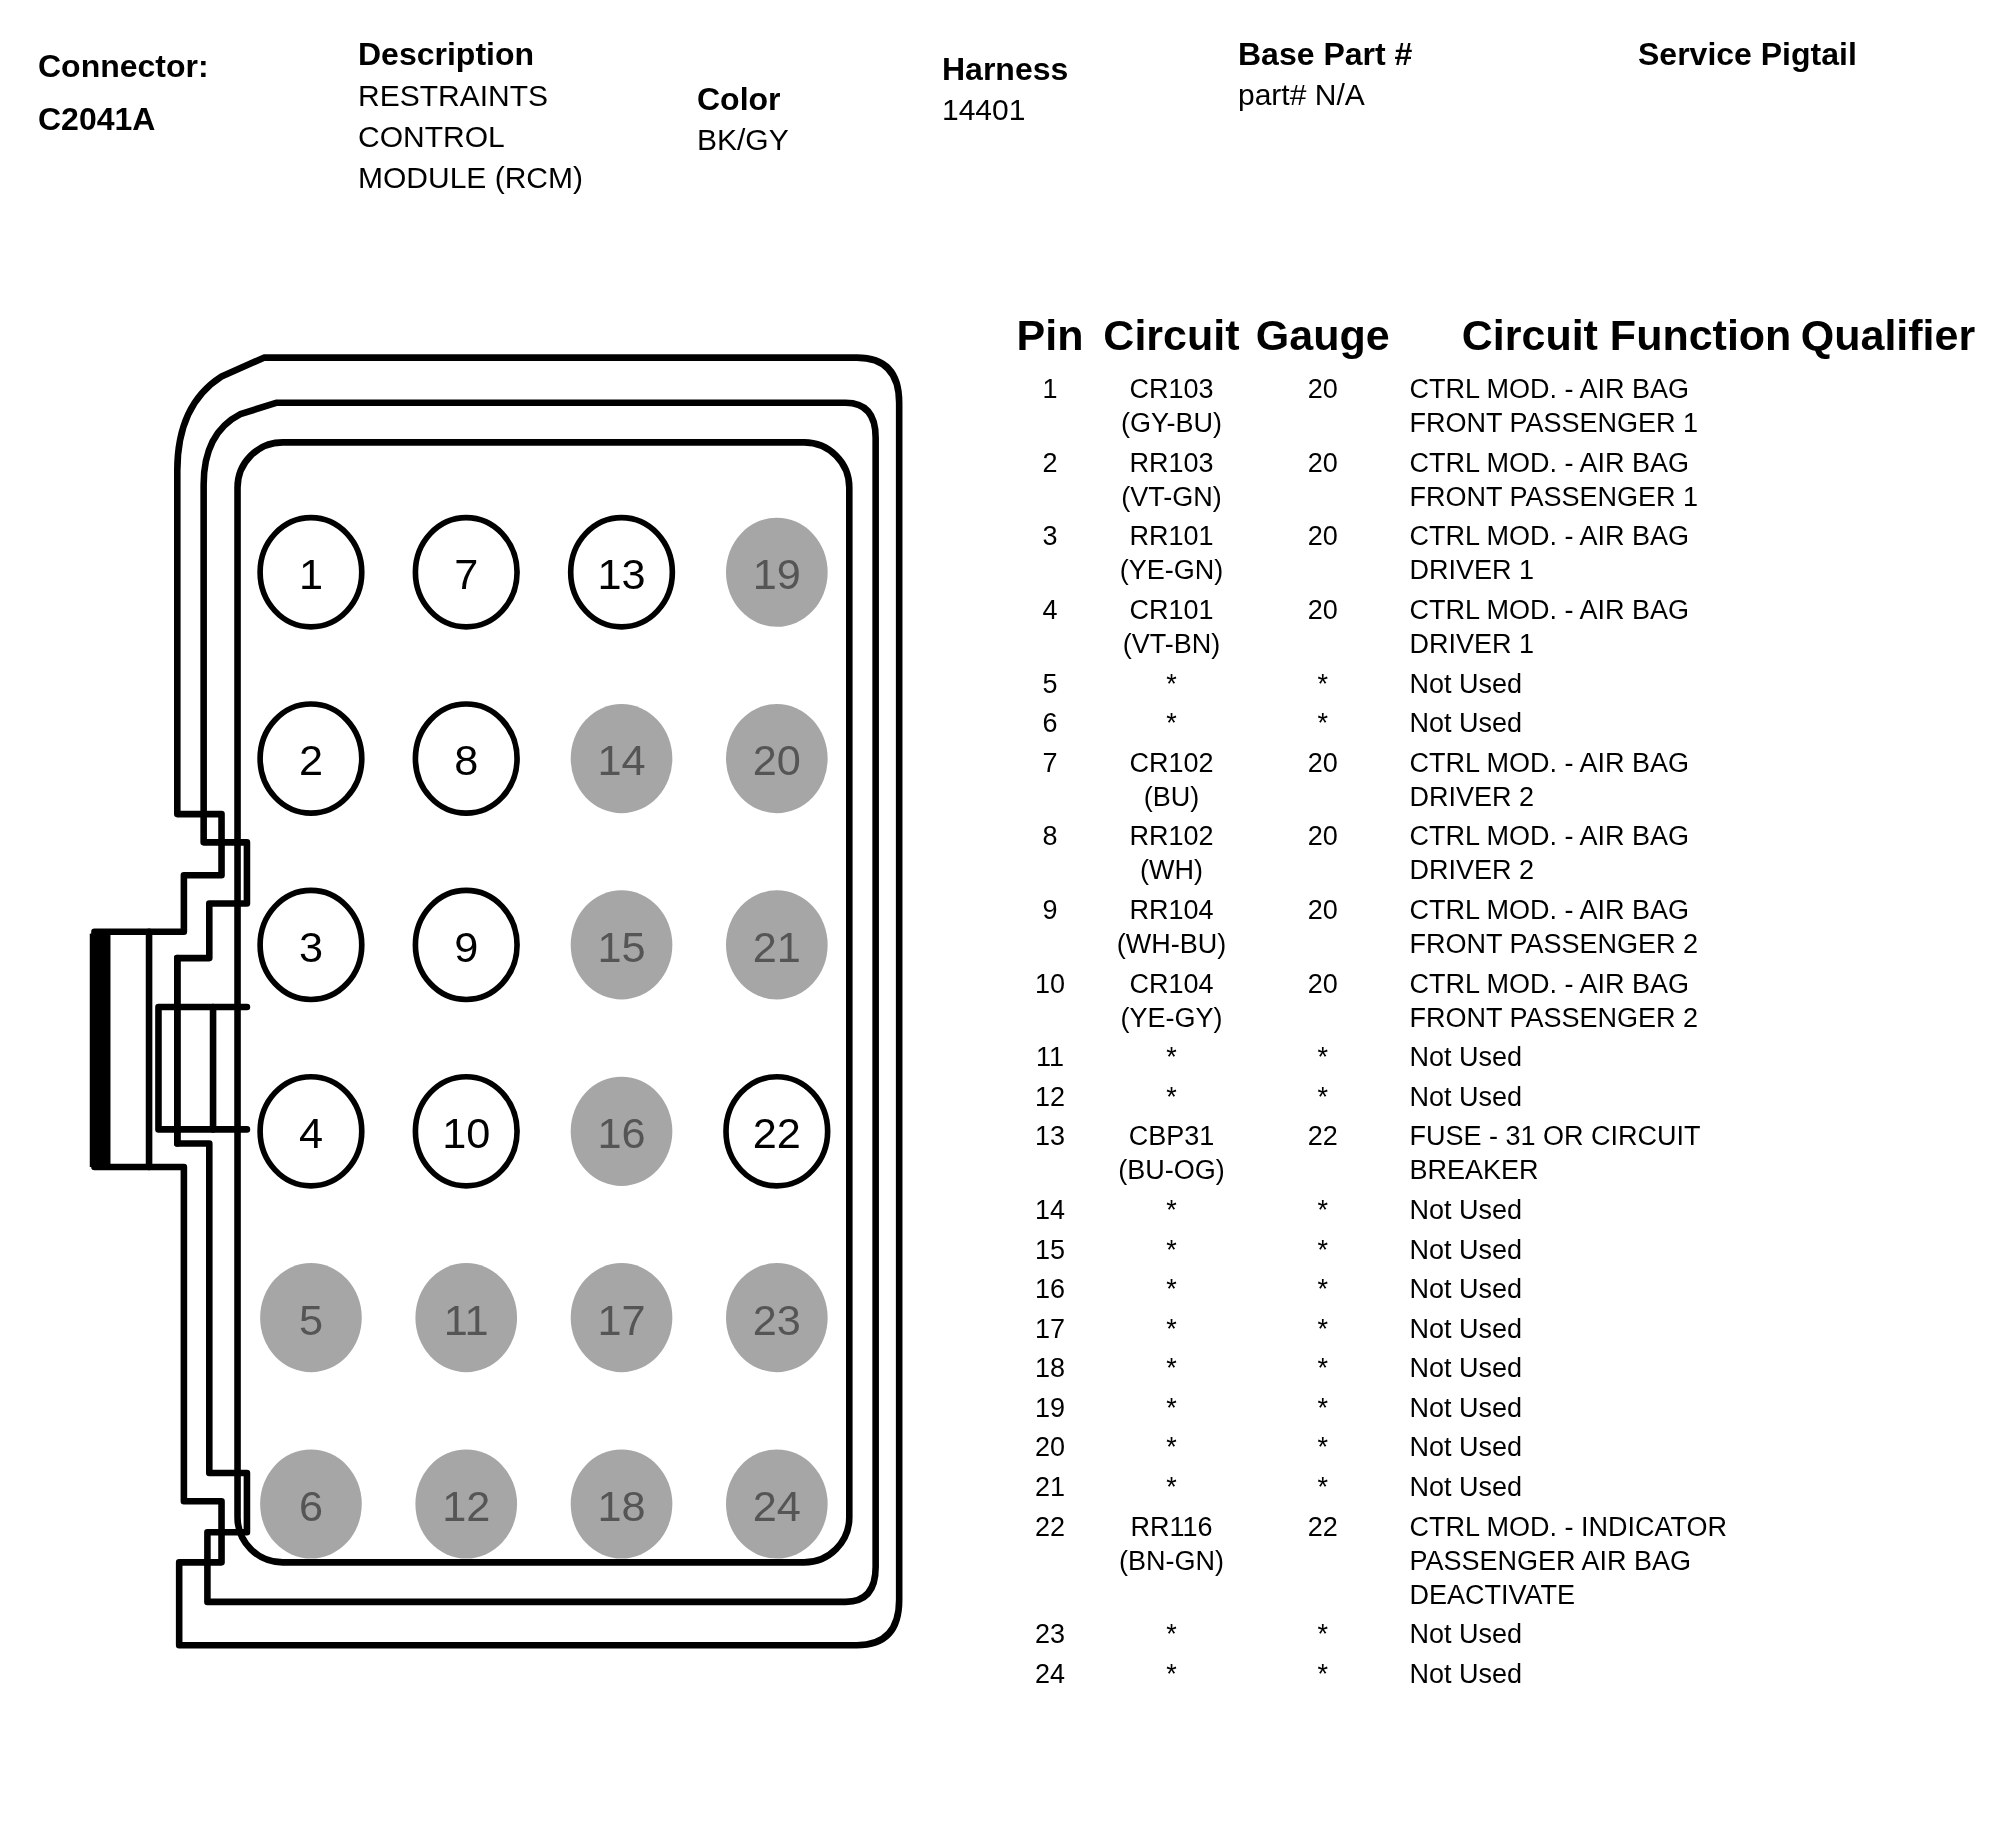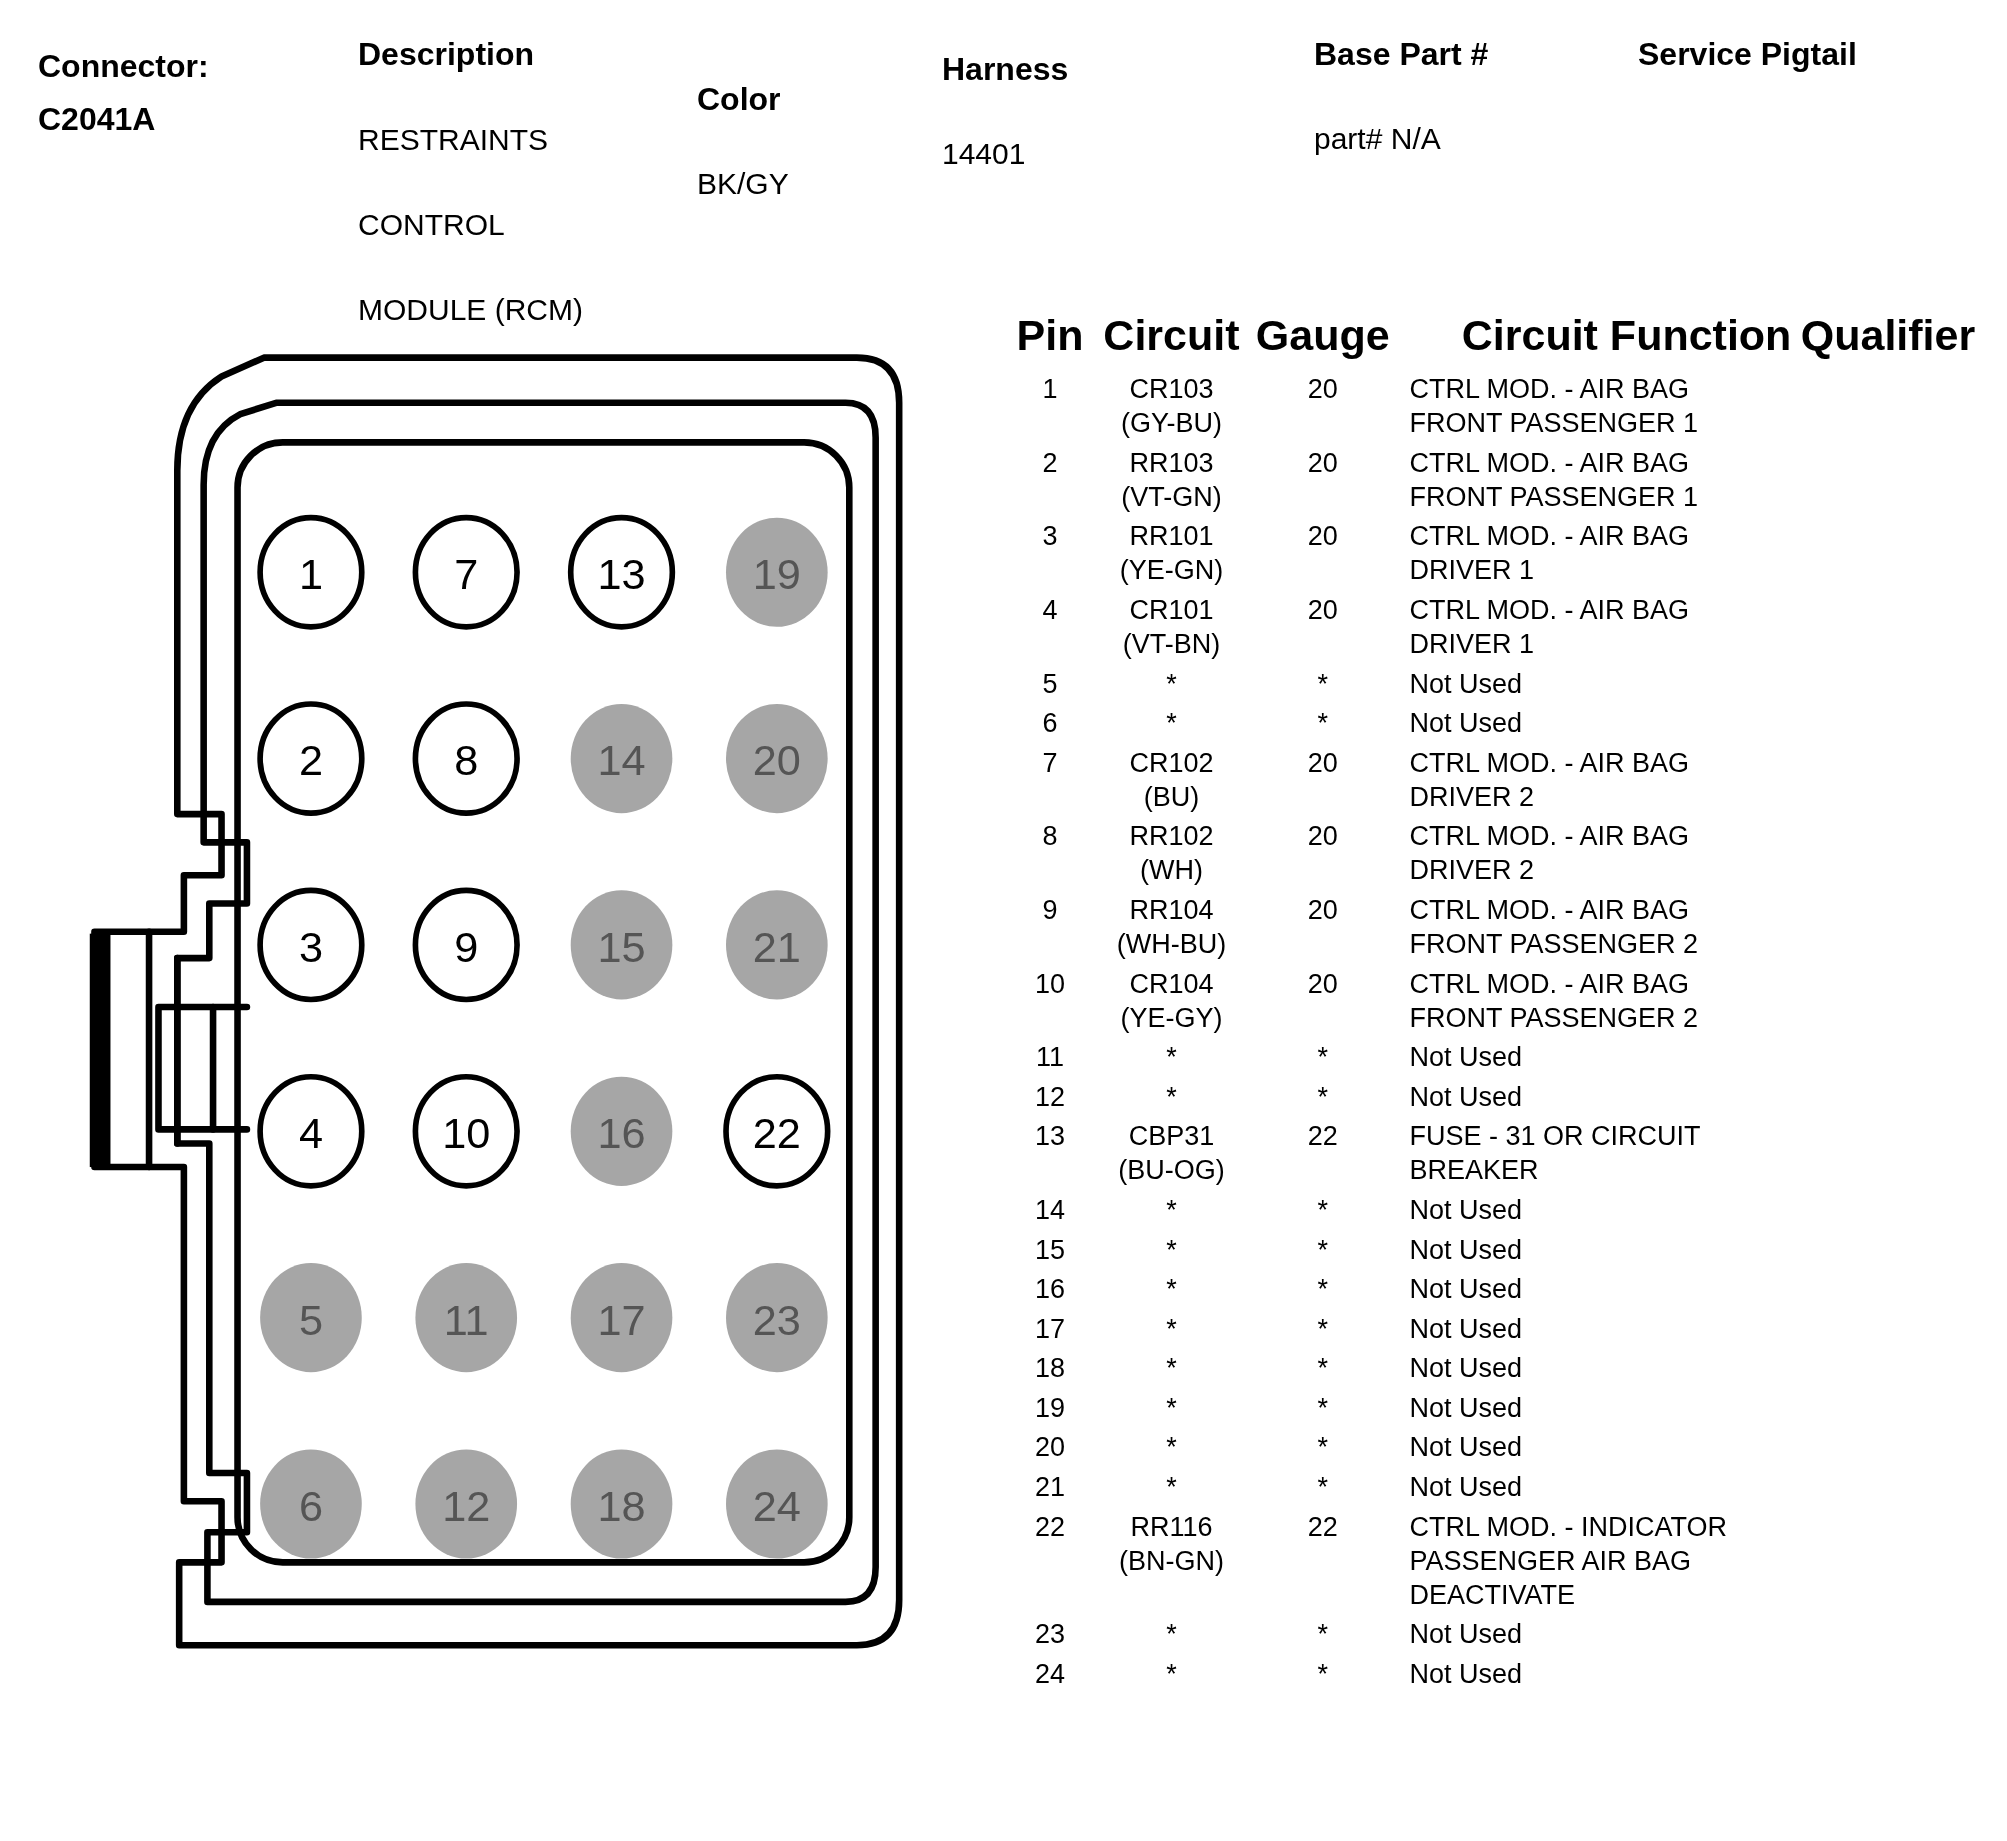--- a/index.html
+++ b/index.html
@@ -29,37 +29,36 @@
     font-size: 32px;
     font-weight: bold;
     line-height: 41px;
     white-space: nowrap;
   }
   .hdr-value {
     font-size: 30px;
     font-weight: normal;
     line-height: 40px;
     white-space: nowrap;
-    margin-top: 44px;
   }
 
   #connector-label {
     position: absolute;
     left: 38px;
     top: 40px;
     font-size: 32px;
     font-weight: bold;
     line-height: 53px;
     text-align: left;
   }
 
   #desc-block  { left: 358px;  top: 34px;  width: 311px; }
   #color-block { left: 697px;  top: 79px;  width: 188px; }
   #harness-block { left: 942px; top: 49px; width: 245px; }
-  #basepart-block { left: 1314px; top: 34px; width: 301px; }
+  #basepart-block { left: 1238px; top: 34px; width: 301px; }
   #pigtail-block { left: 1638px; top: 34px; width: 339px; }
 
   #desc-block .hdr-value { line-height: 41px; }
 
   
   #connector-drawing {
     position: absolute;
     left: 38px;
     top: 348px;
     width: 960px;

